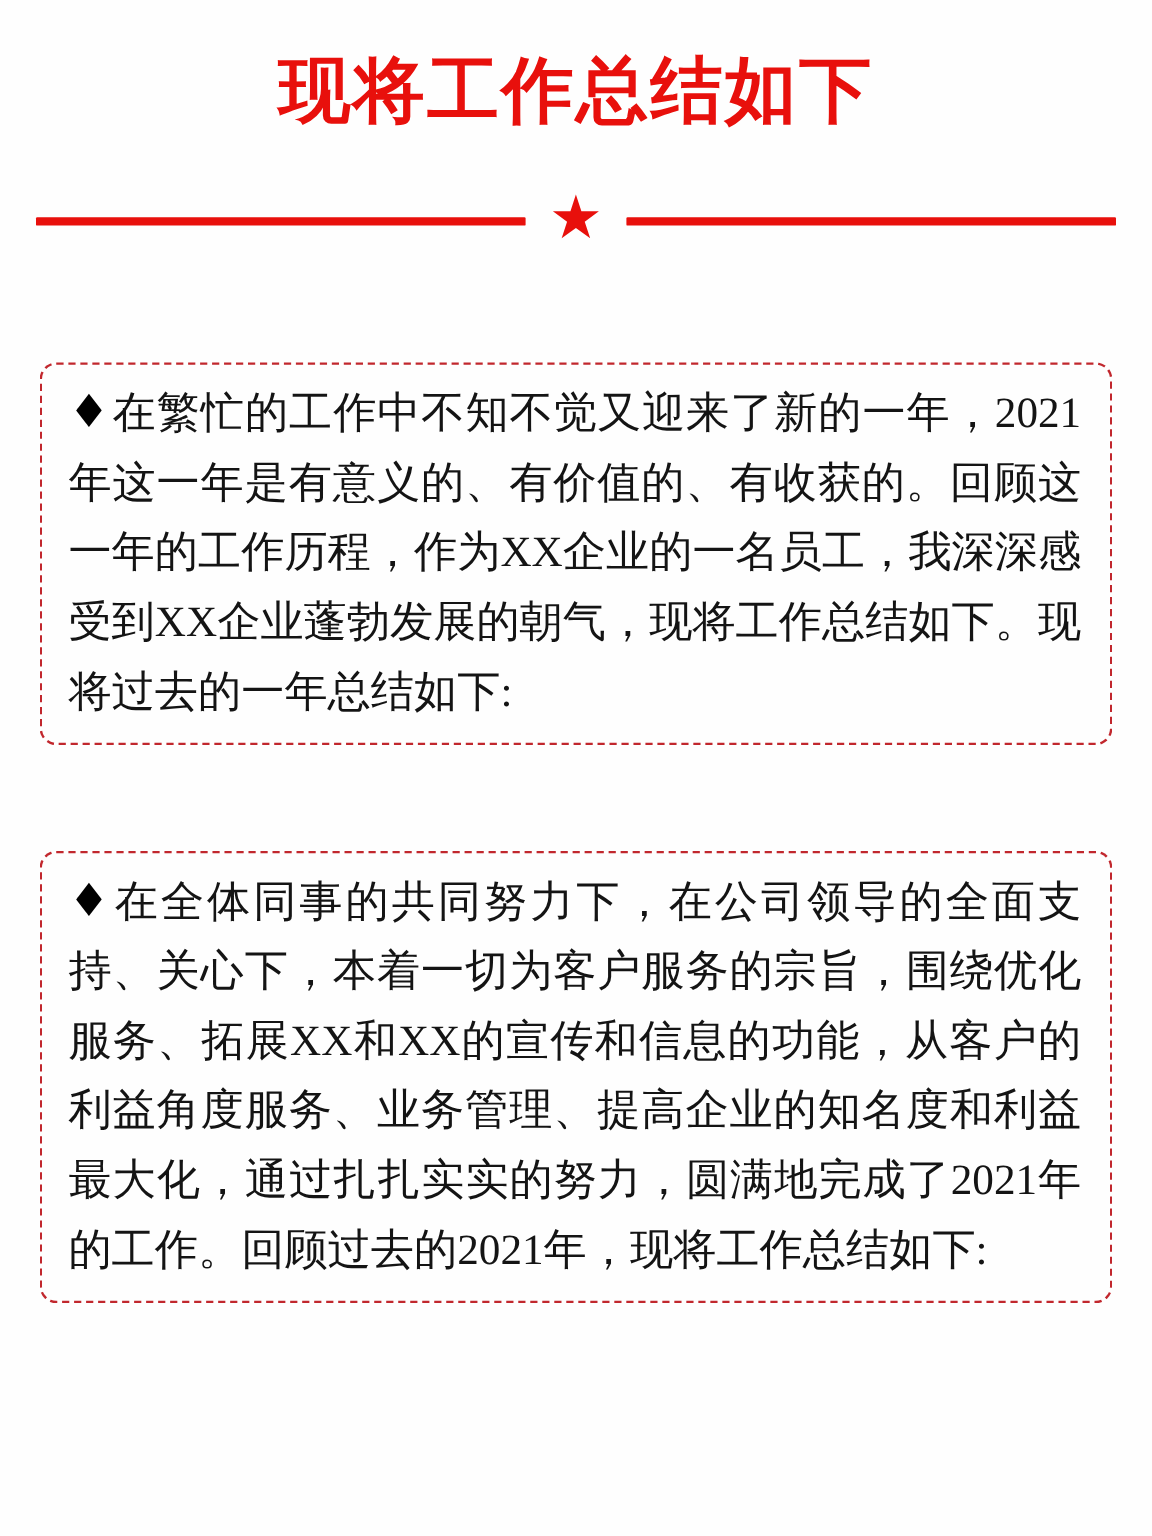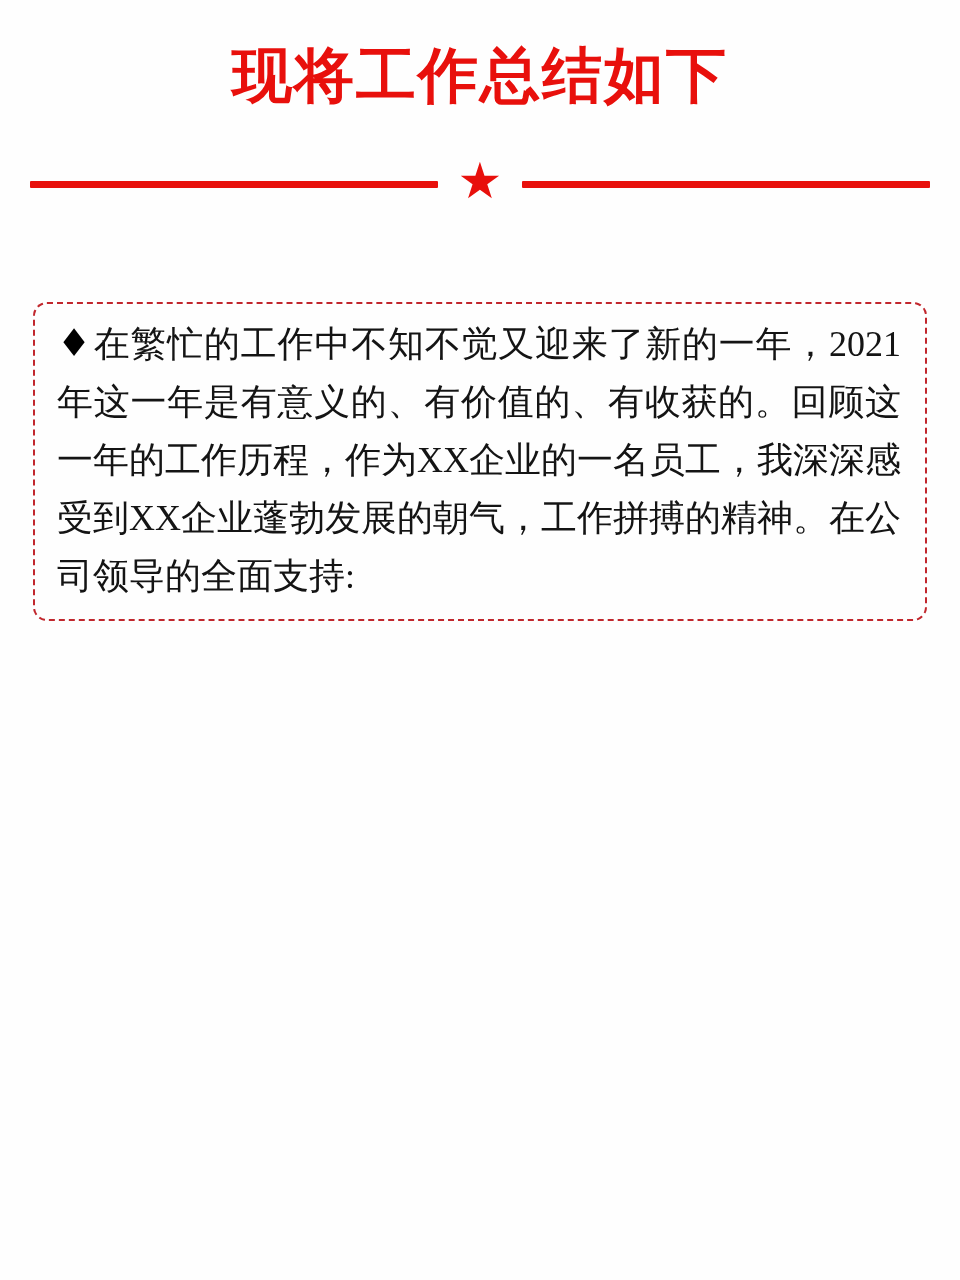--- a/index.html
+++ b/index.html
@@ -77,17 +77,20 @@
 
   <h1 class="title">现将工作总结如下</h1>
 
   <div class="divider">
     <span class="line"></span>
     <span class="star">★</span>
     <span class="line"></span>
   </div>
 
   <section class="box first">
-    <p class="para"><span class="bullet">♦</span><span>在繁忙的工作中不知不觉又迎来了新的一年，2021年这一年是有意义的、有价值的、有收获的。回顾这一年的工作历程，作为XX企业的一名员工，我深深感受到XX企业蓬勃发展的朝气，工作拼搏的精神。在公司领导的全面支持:</span></p>
+    <p class="para"><span class="bullet">♦</span><span>在繁忙的工作中不知不觉又迎来了新的一年，2021年这一年是有意义的、有价值的、有收获的。回顾这一年的工作历程，作为XX企业的一名员工，我深深感受到XX企业蓬勃发展的朝气，现将工作总结如下。现将过去的一年总结如下:</span></p>
   </section>
 
+  <section class="box second">
+    <p class="para"><span class="bullet">♦</span><span>在全体同事的共同努力下，在公司领导的全面支持、关心下，本着一切为客户服务的宗旨，围绕优化服务、拓展XX和XX的宣传和信息的功能，从客户的利益角度服务、业务管理、提高企业的知名度和利益最大化，通过扎扎实实的努力，圆满地完成了2021年的工作。回顾过去的2021年，现将工作总结如下:</span></p>
+  </section>
 
 </main>
 
 </body></html>

